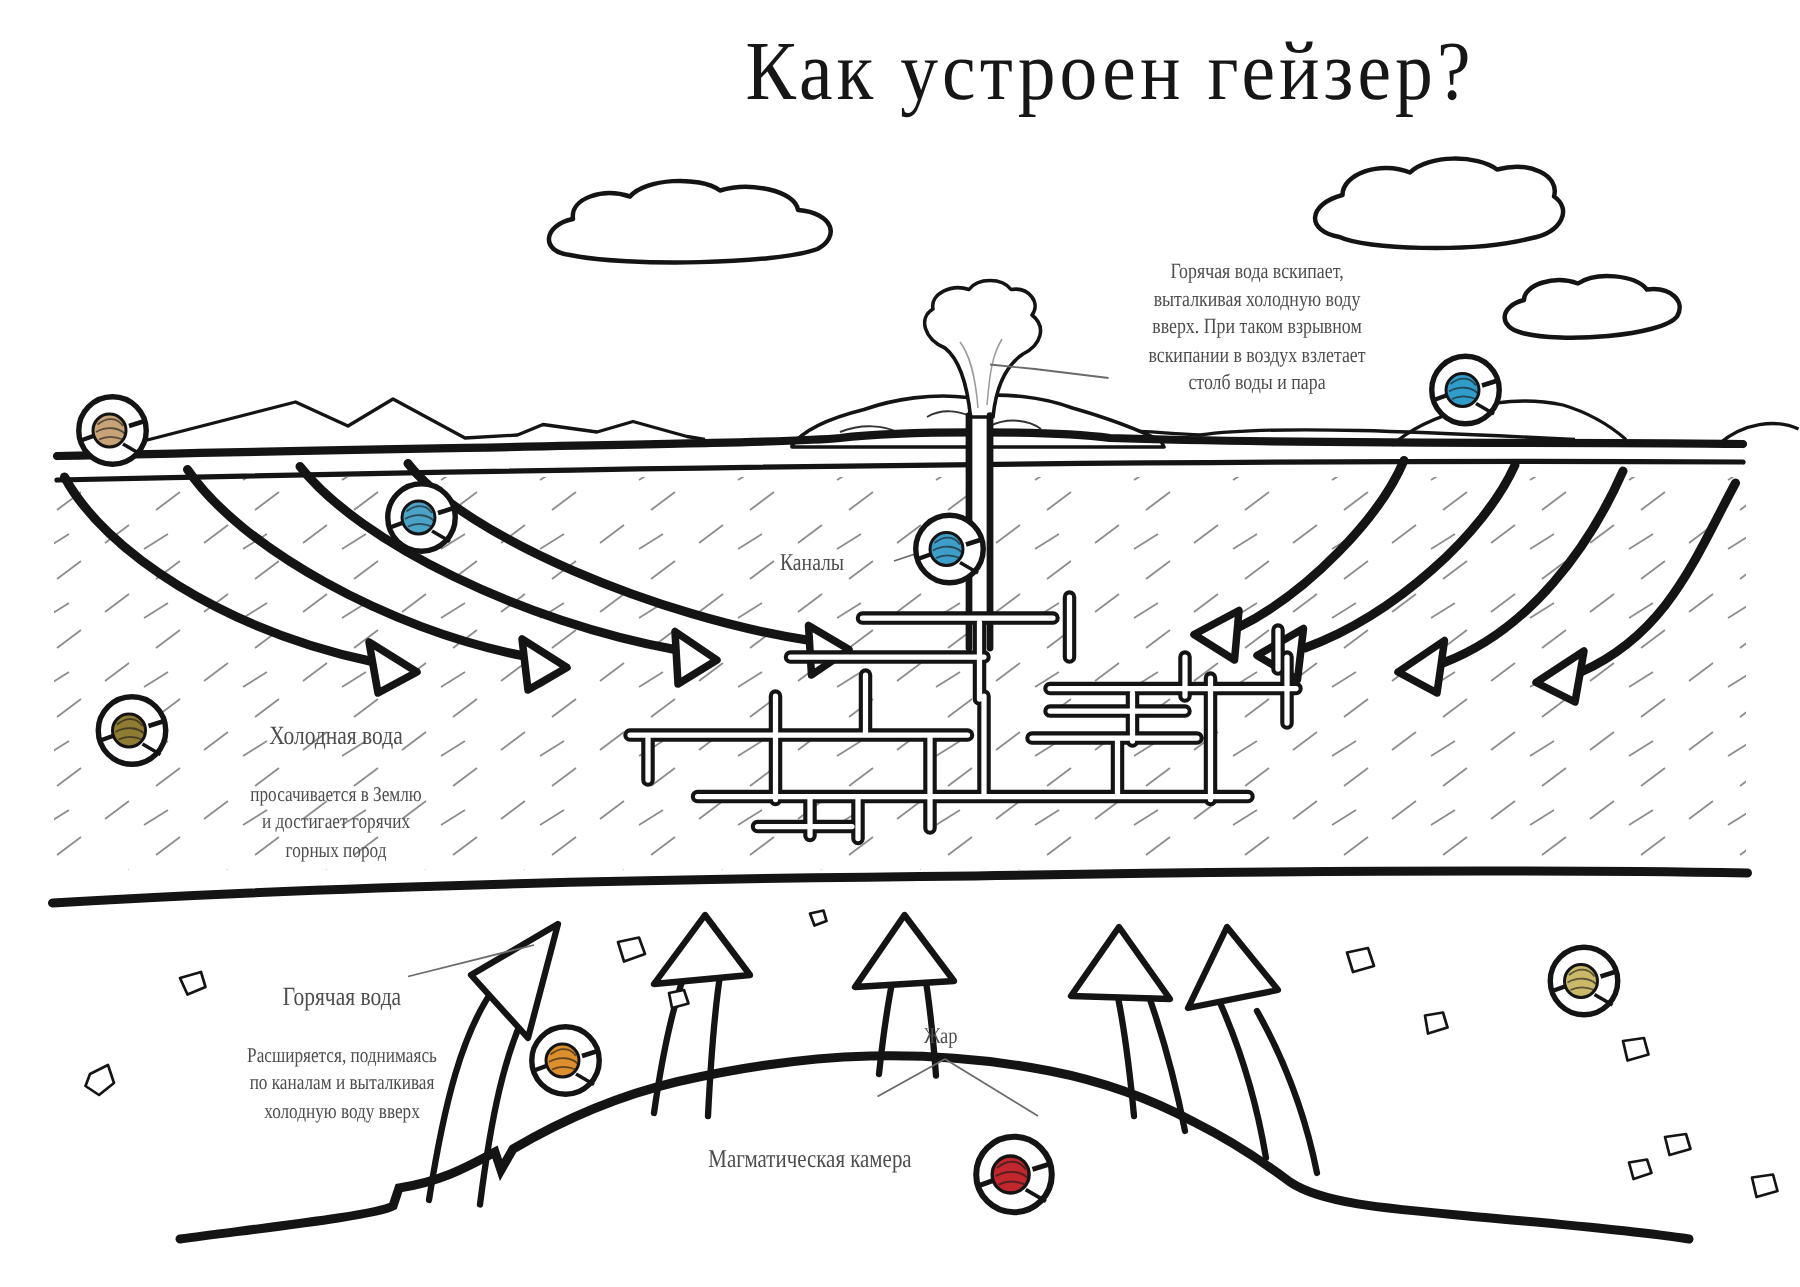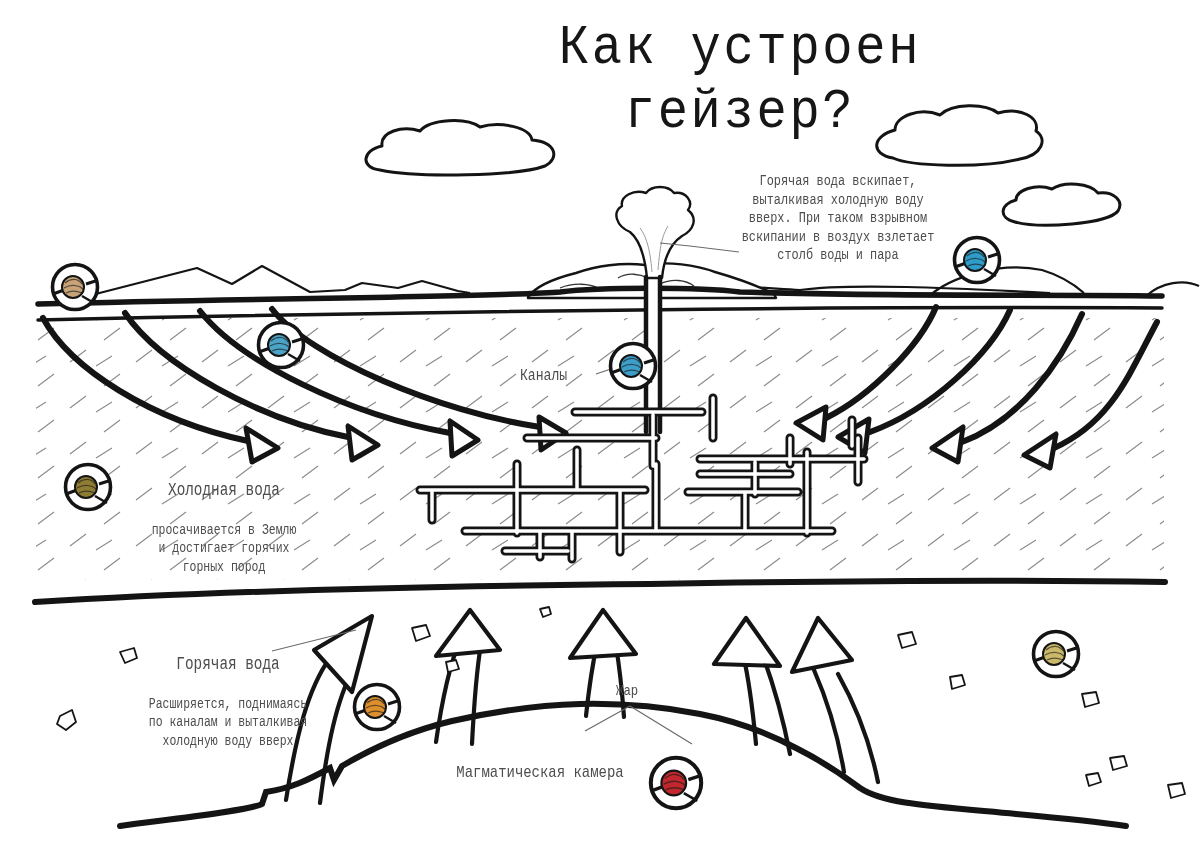--- a/index.html
+++ b/index.html
@@ -1,17 +1,17 @@
 <!DOCTYPE html>
 <html><head>
 <meta charset="utf-8">
 <style>
   html,body{margin:0;padding:0;background:#fff;}
   .canvas{position:relative;width:1200px;height:858px;background:#fff;overflow:hidden;
-          font-family:Liberation Mono, monospace;}
+          font-family:Liberation Serif, serif;}
   svg{position:absolute;left:0;top:0;}
   .lbl{position:absolute;color:#4d4d4d;white-space:pre-line;}
   .condensed{transform:scaleX(0.82);}
   .title{position:absolute;left:400px;top:16px;width:680px;text-align:center;
          color:#161616;font-size:56px;letter-spacing:3px;
          transform:scaleX(0.9);transform-origin:center top;}
   .note{left:704px;top:172px;width:268px;text-align:center;font-size:14.5px;line-height:1.28;
         transform-origin:center top;}
   .coldblock{left:106px;top:462px;width:236px;text-align:center;transform-origin:center top;}
   .hotblock{left:110px;top:636px;width:236px;text-align:center;transform-origin:center top;}

